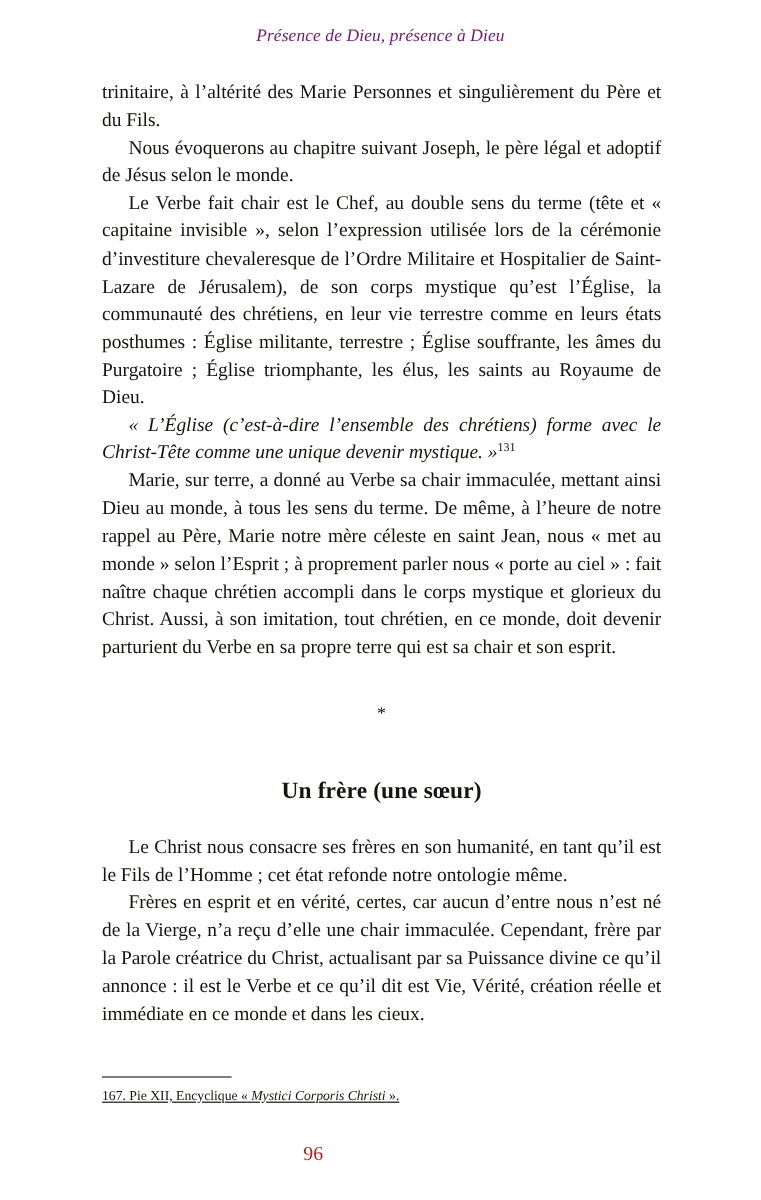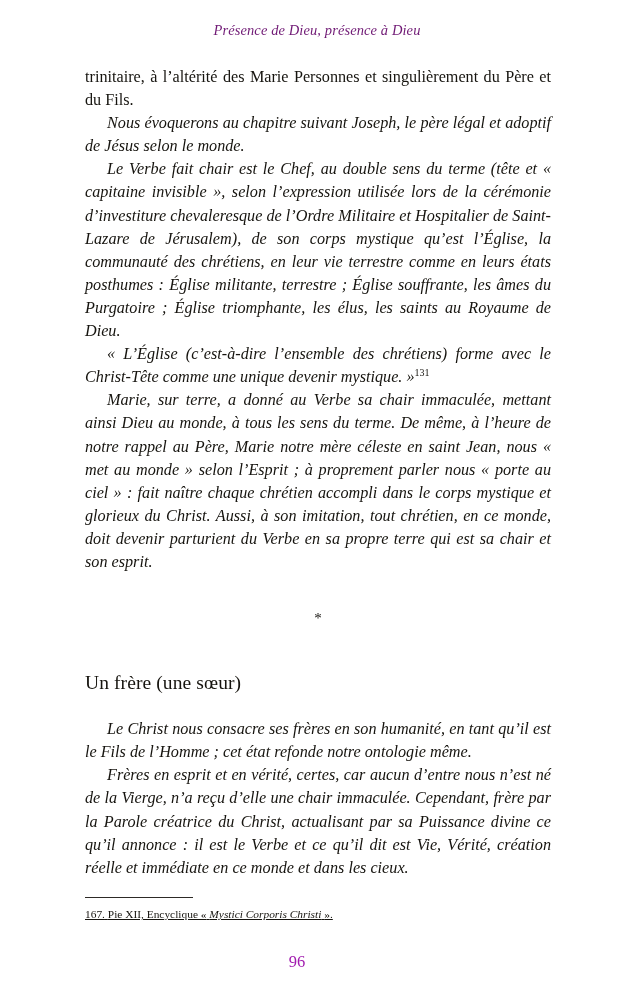--- a/index.html
+++ b/index.html
@@ -49,21 +49,20 @@
     margin: 0;
     text-align: justify;
     text-justify: inter-word;
     font-size: 16.2px;
     line-height: 23.1px;
     text-indent: 0;
     hyphens: manual;
   }
   p.body.indent {
     text-indent: 22px;
-    font-style: italic;
   }
   p.quote {
     margin: 0;
     text-align: justify;
     font-style: italic;
     font-size: 16.2px;
     line-height: 23.1px;
     text-indent: 22px;
   }
   sup.fnref {
@@ -79,22 +78,22 @@
     text-align: center;
     font-size: 15px;
     line-height: 23.1px;
     padding-top: 33px;
   }
 
   
   h2.section-title {
     margin: 0;
     padding-top: 41px;
-    text-align: left;
-    font-weight: normal;
+    text-align: center;
+    font-weight: bold;
     font-size: 19.5px;
     line-height: 24px;
     letter-spacing: 0.1px;
   }
 
   .after-heading {
     padding-top: 23px;
   }
 
   
@@ -120,22 +119,21 @@
   p.footnote i { font-style: italic; }
 
   
   .folio {
     position: absolute;
     left: 0;
     top: 952px;
     width: 522px;
     text-align: center;
     font-size: 16.5px;
-    color: #a21caf;
-    padding-left: 36px;
+    color: #b91c1c;
   }
 </style>
 </head>
 <body>
 
 <div class="page">
 
   <div class="running-head">Présence de Dieu, présence à Dieu</div>
 
   <div class="column">

